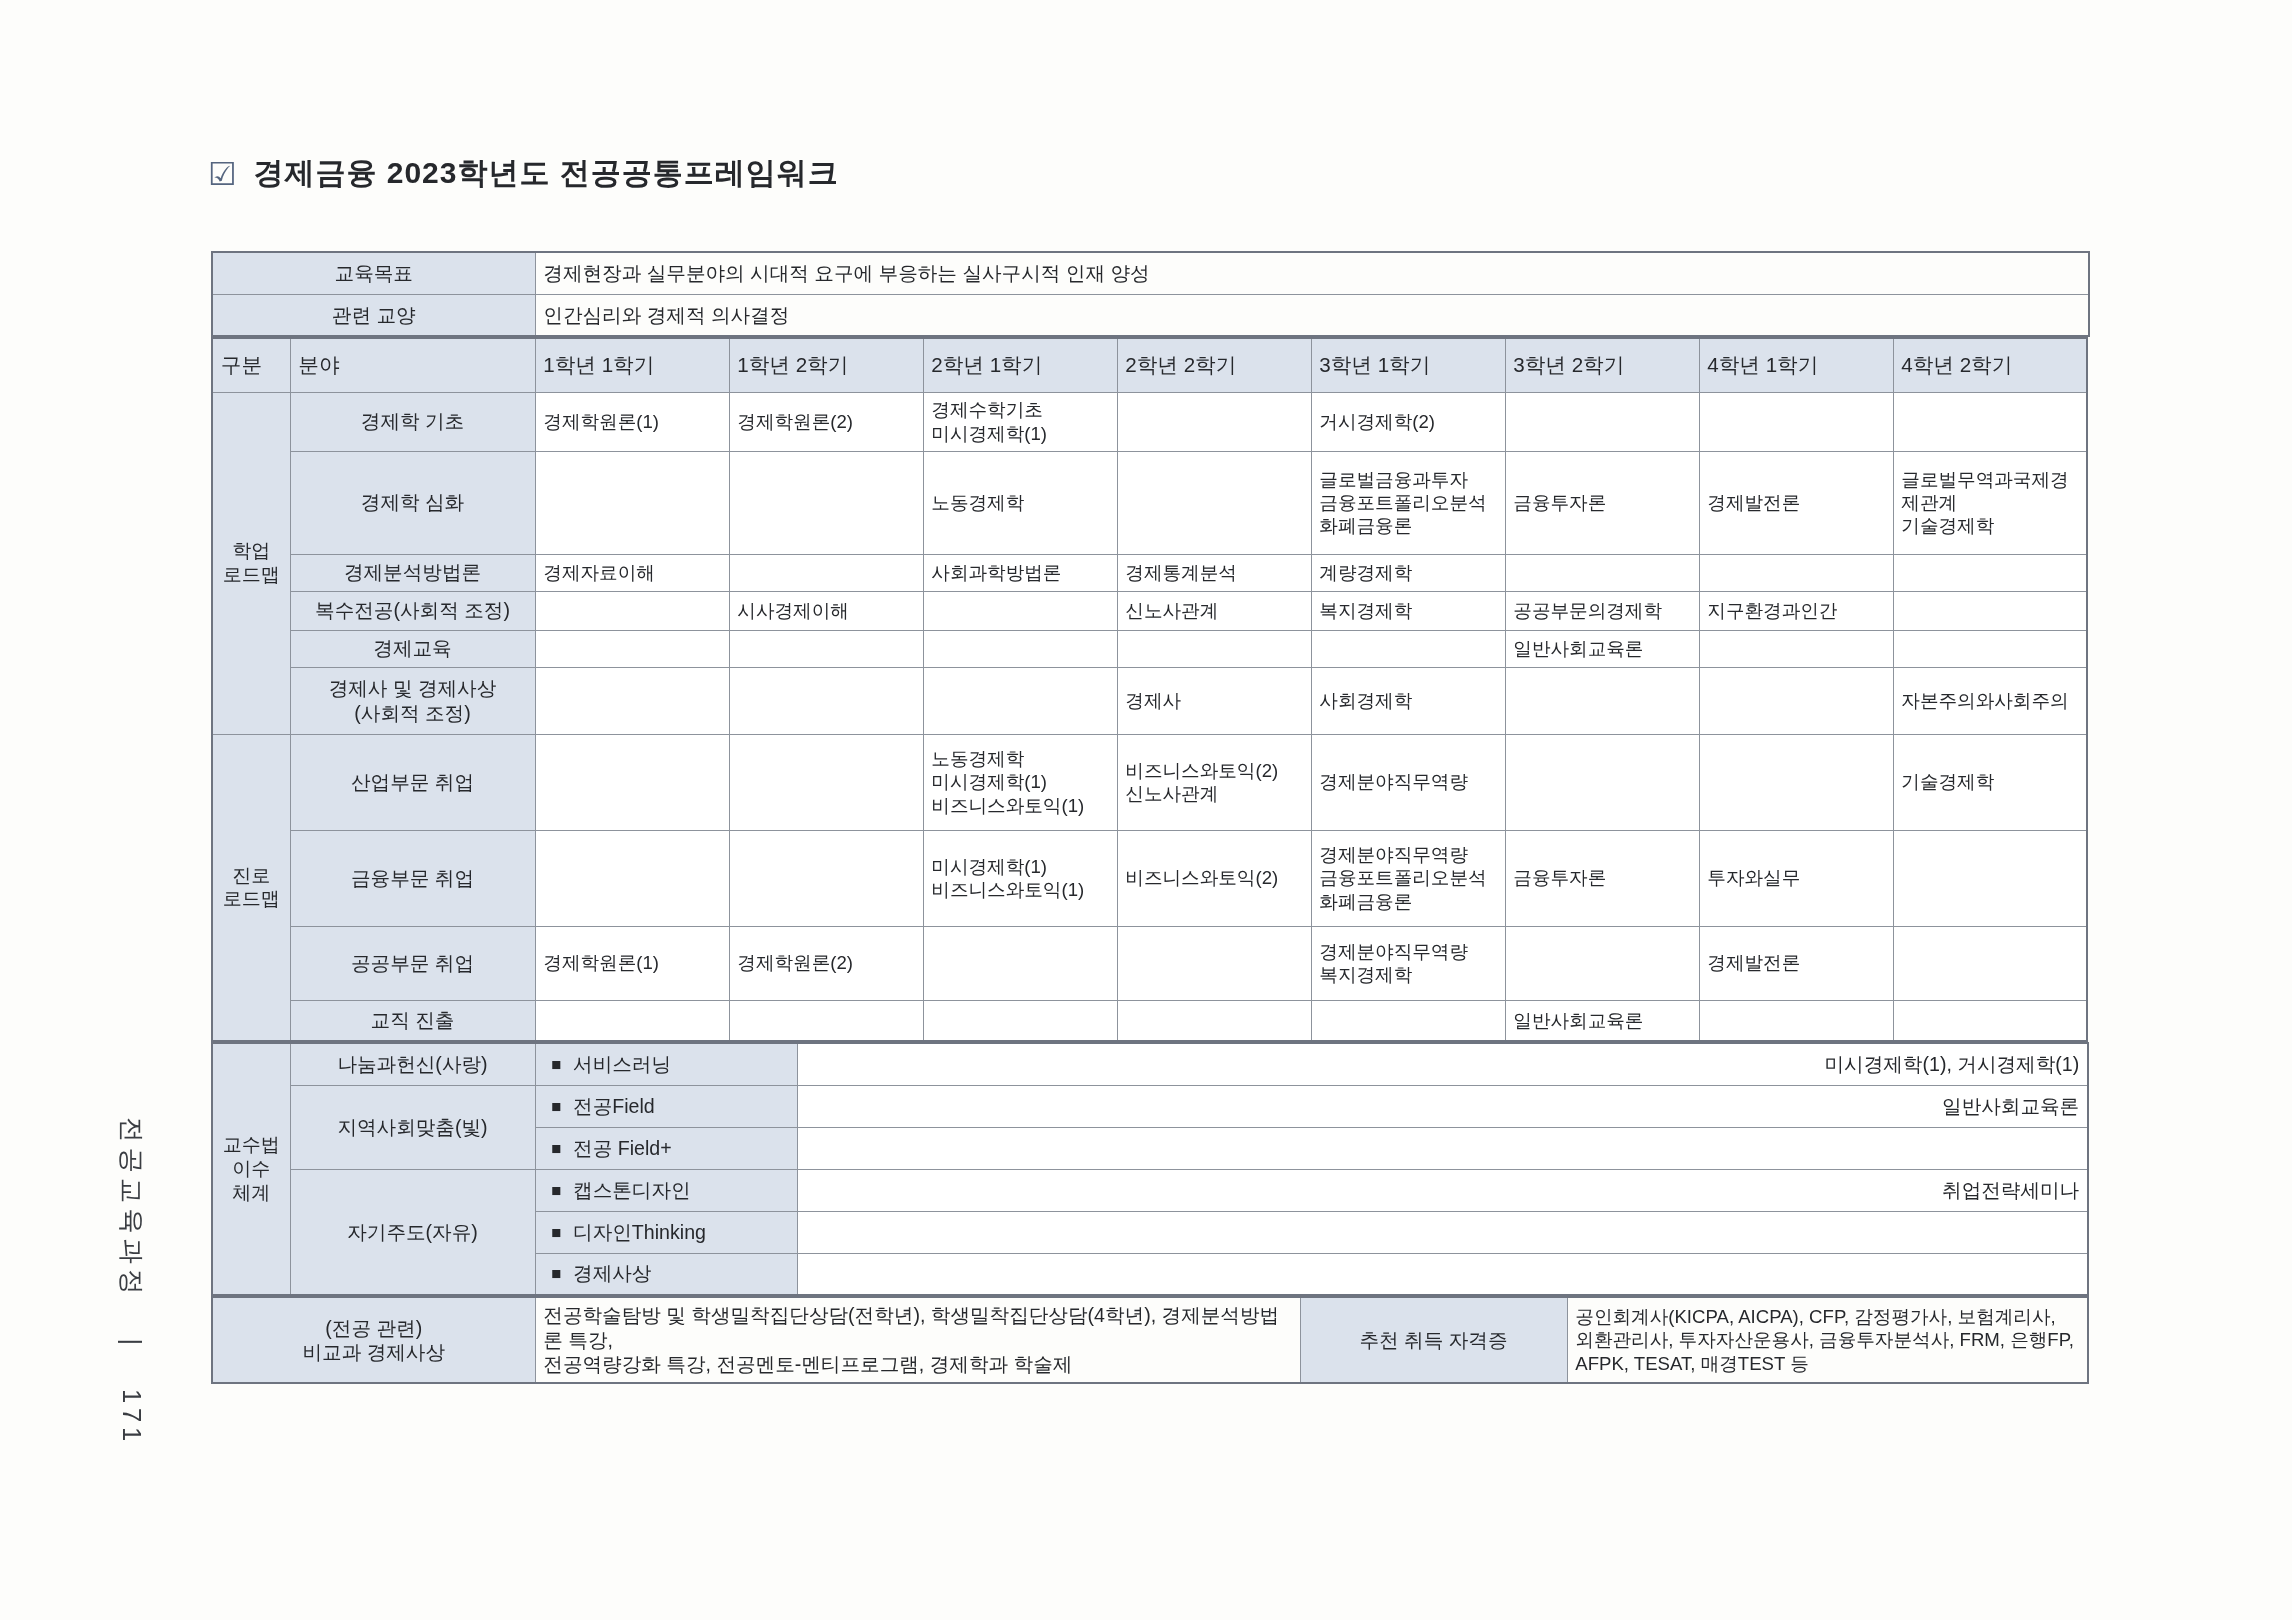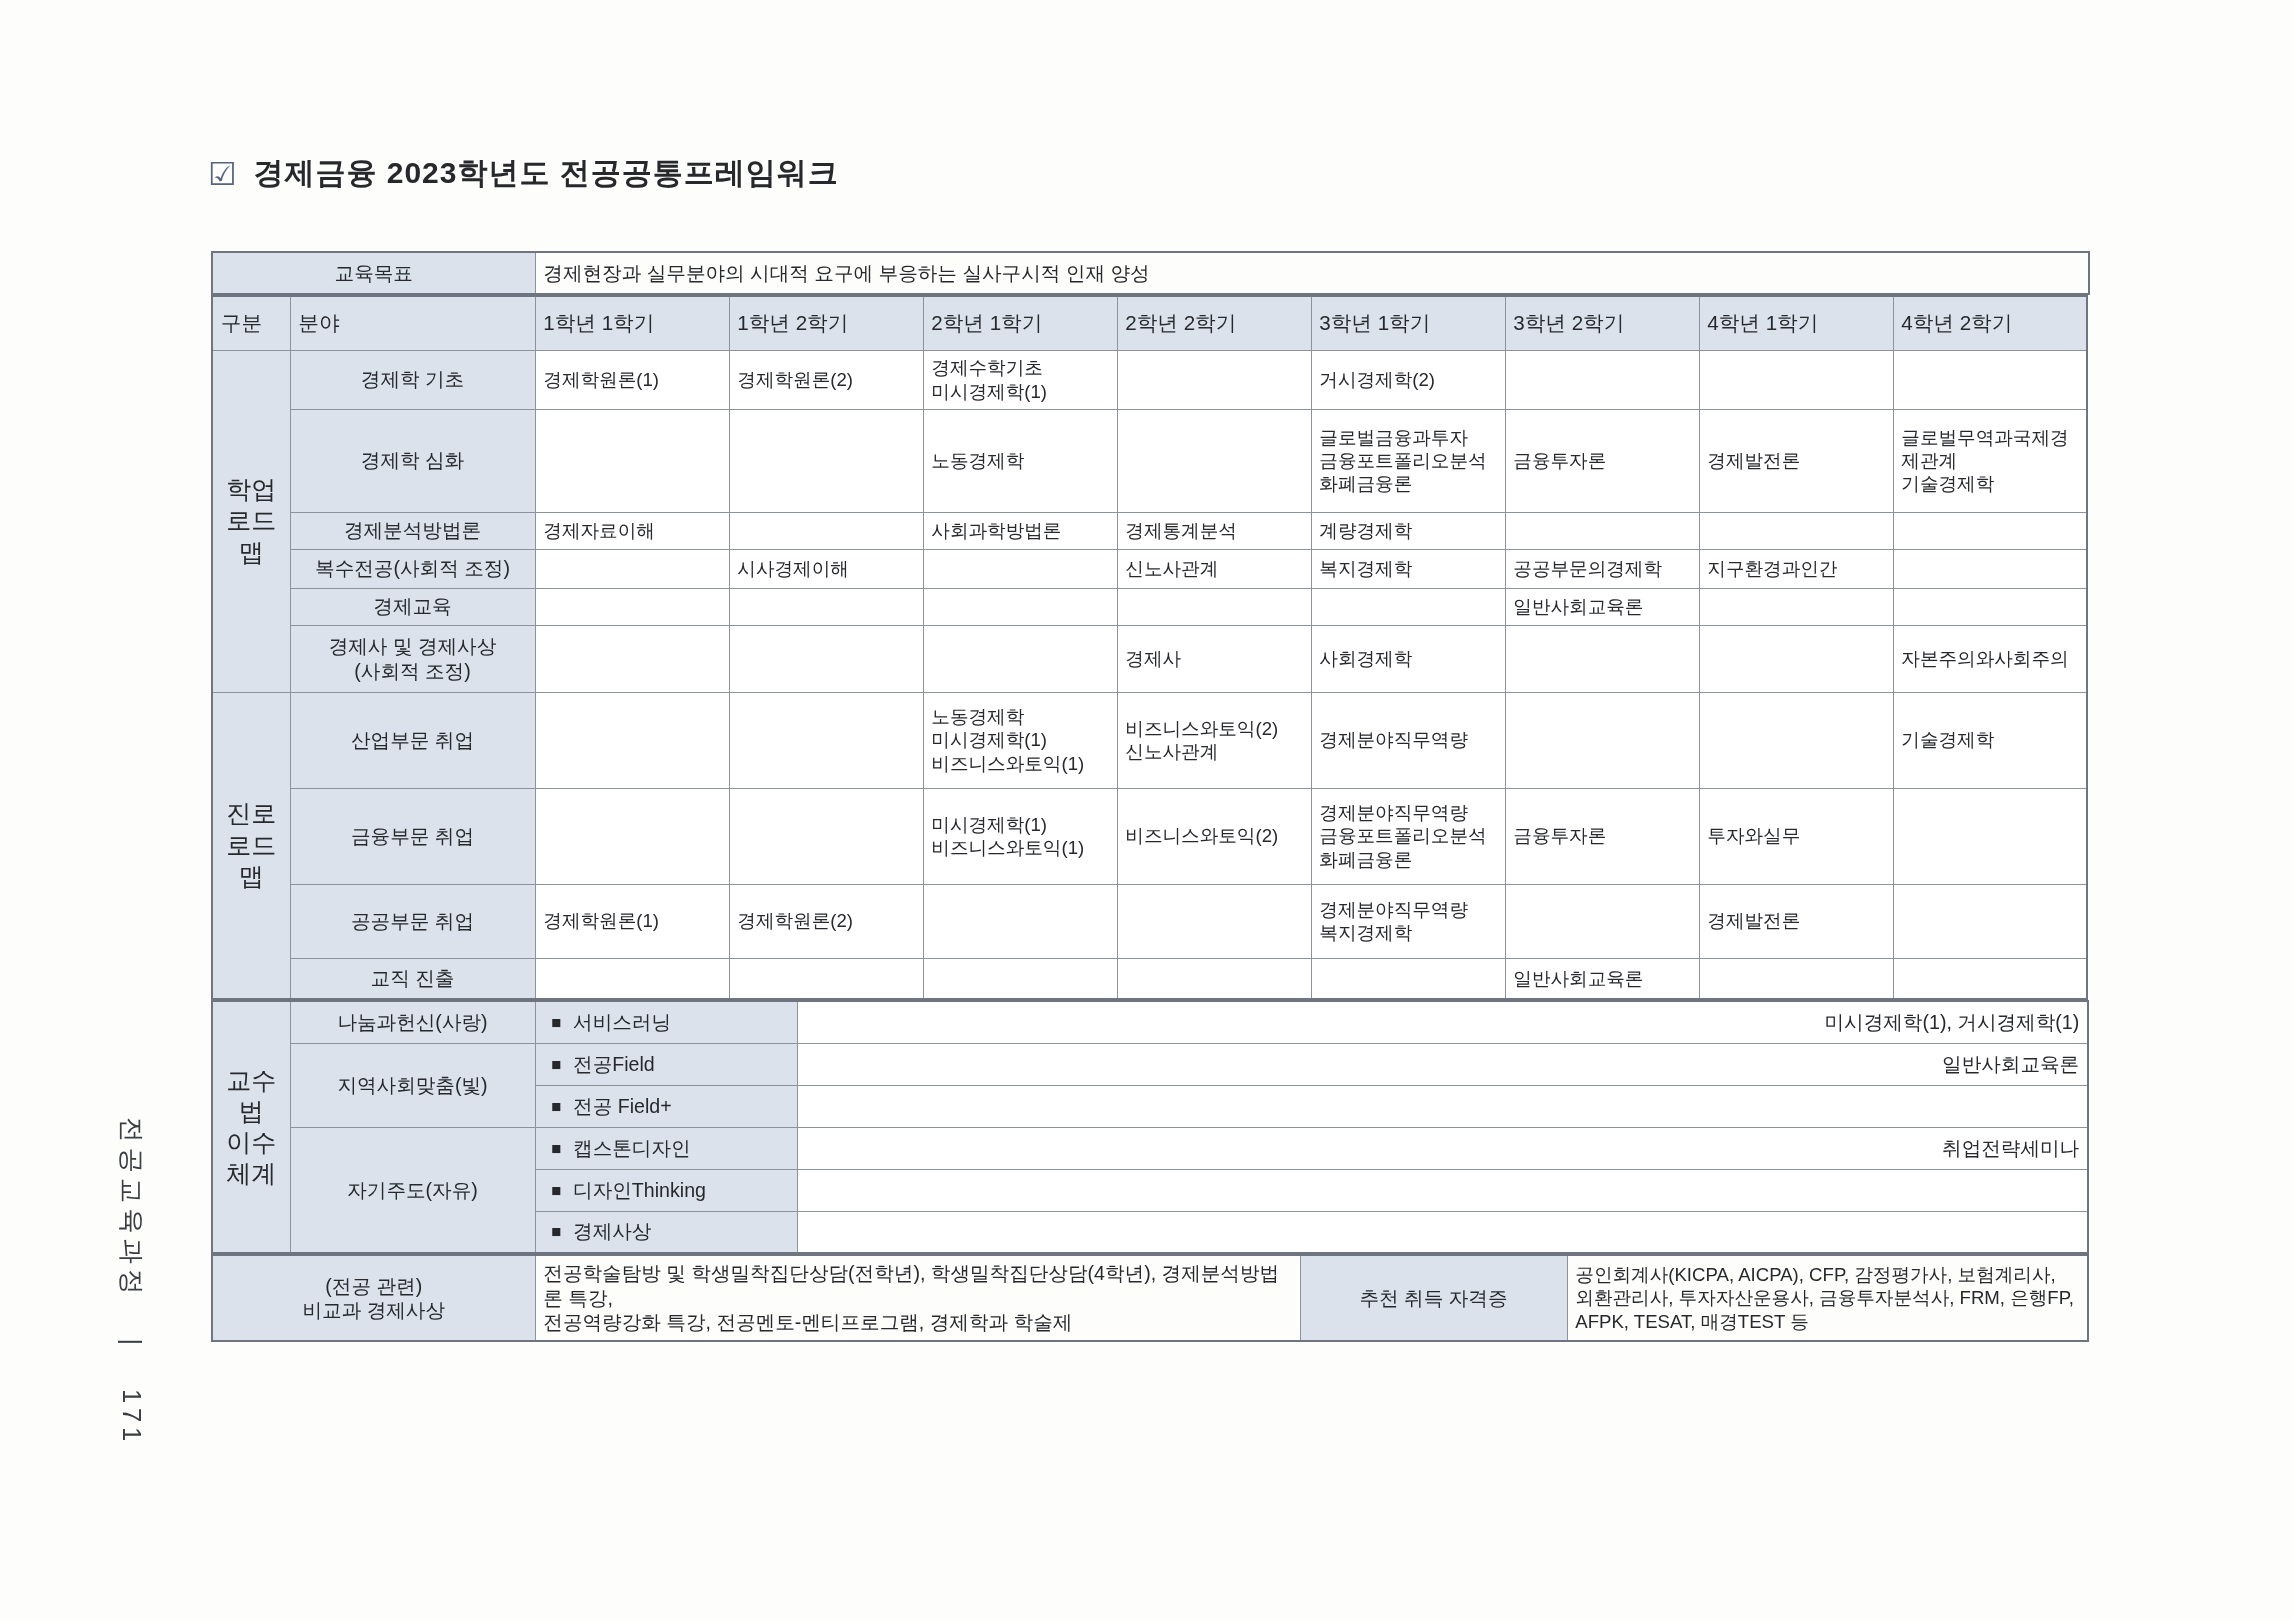--- a/index.html
+++ b/index.html
@@ -19,21 +19,21 @@
   table{border-collapse:collapse;table-layout:fixed;width:1876px;border:2px solid #6e7480;}
   td{
     border:1px solid #8d939c;
     font-size:19.6px;padding:2px 7.8px;vertical-align:middle;
     overflow:hidden;line-height:1.25;
   }
   .shade{background:#dbe2ec;text-align:center;}
   .ctr{text-align:left;}
   .pre{white-space:pre-line;}
   .course{font-size:18.6px;text-align:left;white-space:pre-line;background:#fff;}
-  .grp{background:#dbe2ec;text-align:center;white-space:pre-line;font-size:25px;}
+  .grp{background:#dbe2ec;text-align:center;white-space:pre-line;font-size:19px;}
   .hdr{background:#dbe2ec;text-align:left;font-size:20.6px;}
   .field{background:#dbe2ec;text-align:center;white-space:pre-line;font-size:19.6px;}
   .method{background:#dbe2ec;text-align:left;padding-left:15.7px;font-size:19.6px;}
   .method .bullet{display:inline-block;margin-right:11.8px;font-size:16.7px;position:relative;top:-1px;}
   .tcontent{background:#fff;text-align:right;font-size:19.6px;}
   .side-text{
     position:absolute;left:149px;top:1117px;
     transform:rotate(90deg);transform-origin:left top;
     font-size:25.5px;color:#3a3d42;white-space:nowrap;letter-spacing:4.9px;
   }
@@ -60,20 +60,24 @@
         <col style="width:259px">
         <col style="width:259px">
       <col style="width:259px">
         <col style="width:259px">
         <col style="width:259px">
     </colgroup>
     <tbody>
         <tr style="height:42px">
       <td class="shade">교육목표</td>
       <td class="ctr" colspan="6">경제현장과 실무분야의 시대적 요구에 부응하는 실사구시적 인재 양성</td>
+    </tr>
+    <tr style="height:42px">
+      <td class="shade">관련 교양</td>
+      <td class="ctr" colspan="6">인간심리와 경제적 의사결정</td>
     </tr>
   </tbody>
     </table>
 
   <table>
     <colgroup>
       <col style="width:78px">
         <col style="width:245px">
       <col style="width:194px">
         <col style="width:194px">

